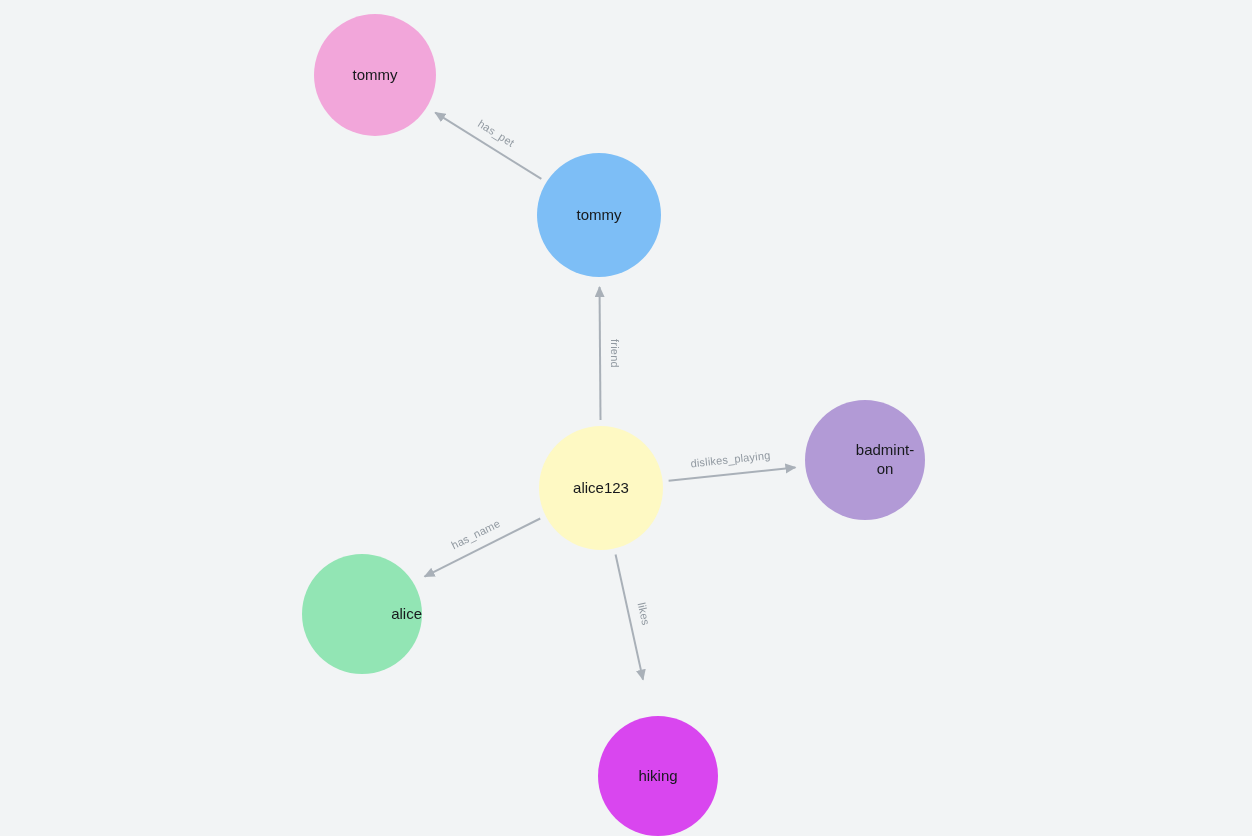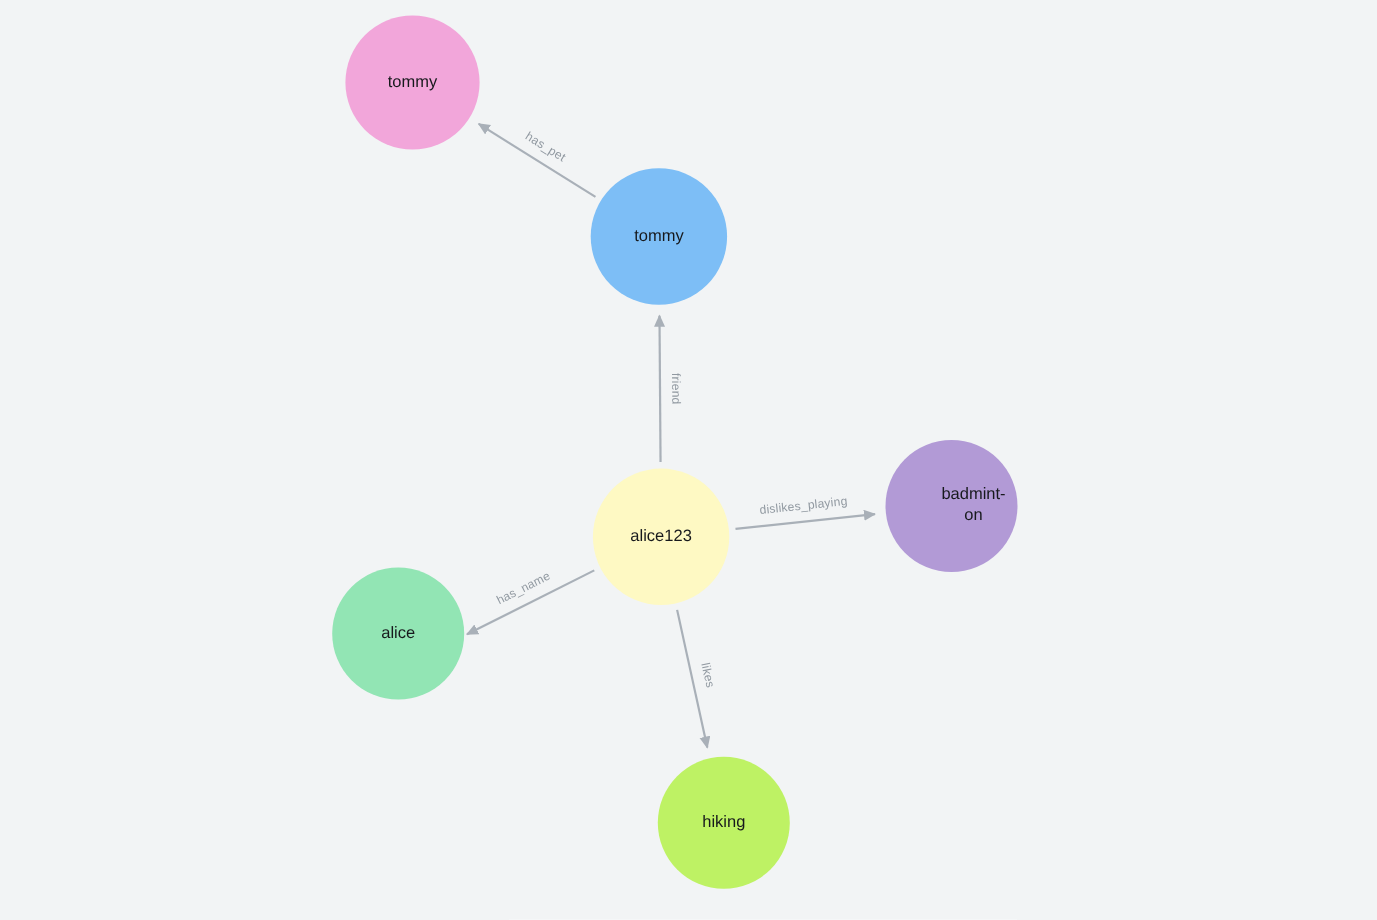--- a/index.html
+++ b/index.html
@@ -73,23 +73,23 @@
       <div class="node-label" style="color: rgb(23, 25, 28);">
         <div>alice123</div>
       </div>
     </div>
     <div class="node" style="left: 805px; top: 400px; width: 120px; height: 120px; background: rgb(178, 154, 214);">
       <div class="node-label" style="color: rgb(23, 25, 28); margin-left: 40px;">
         <div>badmint-</div>
         <div>on</div>
       </div>
     </div>
-    <div class="node" style="left: 302px; top: 516px; width: 120px; height: 120px; background: rgb(146, 229, 180);">
+    <div class="node" style="left: 302px; top: 554px; width: 120px; height: 120px; background: rgb(146, 229, 180); justify-content: flex-end;">
       <div class="node-label" style="color: rgb(23, 25, 28);">
         <div>alice</div>
       </div>
     </div>
-    <div class="node" style="left: 598px; top: 688px; width: 120px; height: 120px; background: #bef264;">
+    <div class="node" style="left: 598px; top: 716px; width: 120px; height: 120px; background: #d946ef;">
       <div class="node-label" style="color: rgb(23, 25, 28);">
         <div>hiking</div>
       </div>
     </div>
   </div>
 
 </body></html>

